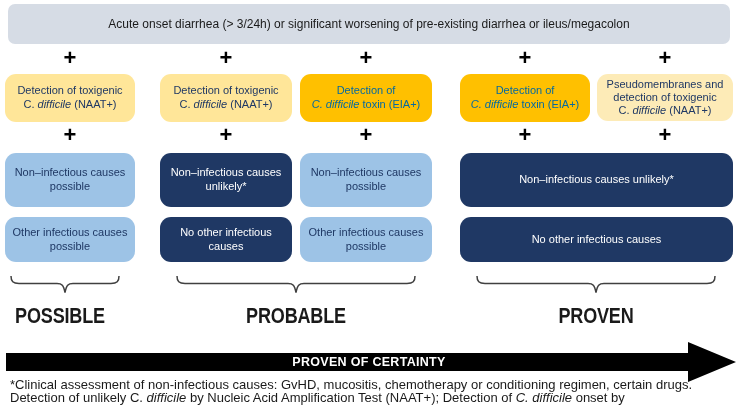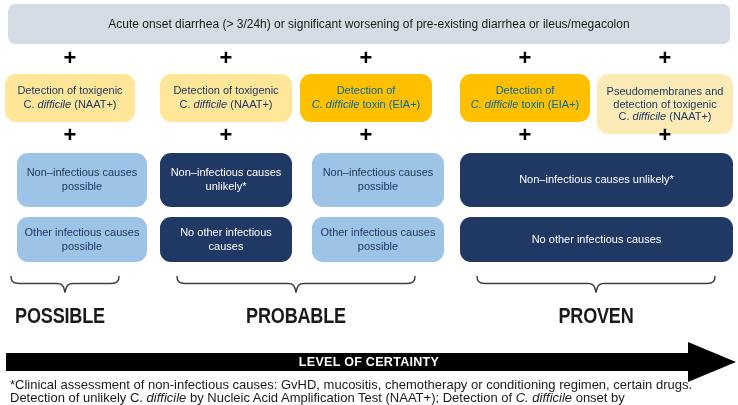--- a/index.html
+++ b/index.html
@@ -8,21 +8,21 @@
     font-family:"Liberation Sans",sans-serif;overflow:hidden;
   }
   .box{
     position:absolute;display:flex;flex-direction:column;align-items:center;
     justify-content:center;text-align:center;border-radius:11px;
     font-size:11px;line-height:1.25;padding:2px 4px;box-sizing:border-box;
   }
   .bg-yellow{background:#FFE699;color:#1F3864;}
   .bg-yellow-lt{background:#FDEBB7;color:#1F3864;}
   .bg-gold{background:#FFC000;color:#0369a1;}
-  .bg-lightblue{background:#9DC3E6;color:#1F3864;margin-left:12px;}
+  .bg-lightblue{background:#9DC3E6;color:#1F3864;}
   .bg-navy{background:#1F3864;color:#ffffff;}
   .header-box{
     position:absolute;left:8px;top:4px;width:722px;height:40px;
     background:#D6DCE5;border-radius:7px;display:flex;align-items:center;
     justify-content:center;text-align:center;font-size:12px;color:#1a1a1a;
   }
   .plus{
     position:absolute;transform:translateX(-50%);font-size:22px;
     font-weight:700;color:#000;line-height:20px;
   }
@@ -68,21 +68,21 @@
     <div><span>C. </span><span class="it">difficile</span><span> (NAAT+)</span></div>
   </div>
   <div class="box bg-gold" style="left:300px;top:74px;width:132px;height:48px;">
     <div><span>Detection of</span></div>
     <div><span class="it">C. difficile</span><span> toxin (EIA+)</span></div>
   </div>
   <div class="box bg-gold" style="left:460px;top:74px;width:130px;height:48px;">
     <div><span>Detection of</span></div>
     <div><span class="it">C. difficile</span><span> toxin (EIA+)</span></div>
   </div>
-  <div class="box bg-yellow-lt" style="left:597px;top:74px;width:136px;height:60px;line-height:1.18;">
+  <div class="box bg-yellow-lt" style="left:597px;top:74px;width:136px;height:47px;line-height:1.18;">
     <div><span>Pseudomembranes and</span></div>
     <div><span>detection of toxigenic</span></div>
     <div><span>C. </span><span class="it">difficile</span><span> (NAAT+)</span></div>
   </div>
 
   <div class="plus" style="left:70px;top:125px;">+</div>
   <div class="plus" style="left:226px;top:125px;">+</div>
   <div class="plus" style="left:366px;top:125px;">+</div>
   <div class="plus" style="left:525px;top:125px;">+</div>
   <div class="plus" style="left:665px;top:125px;">+</div>
@@ -123,20 +123,20 @@
     <path d="M1,0 C1,5.5 3,7.5 9,7.5 L112,7.5 C117,7.5 118.5,9 120,16.5 C121.5,9 123,7.5 128,7.5 L231,7.5 C237,7.5 239,5.5 239,0"></path>
   </svg>
 
   <div class="certainty-label" style="left:60px;">POSSIBLE</div>
   <div class="certainty-label" style="left:296px;">PROBABLE</div>
   <div class="certainty-label" style="left:596px;">PROVEN</div>
 
   <svg class="arrow-svg" width="738" height="44">
     <polygon points="6,13 688,13 688,2 736,22 688,42 688,31 6,31" fill="#000000"></polygon>
   </svg>
-  <div class="arrow-label">LEVEL OF CERTAINTY</div>
+  <div class="arrow-label">PROVEN OF CERTAINTY</div>
 
   <div class="footnotes">
     <div>*Clinical assessment of non-infectious causes: GvHD, mucositis, chemotherapy or conditioning regimen, certain drugs.</div>
     <div><span>Detection of unlikely C. </span><span class="it">difficile</span><span> by Nucleic Acid Amplification Test (NAAT+); Detection of </span><span class="it">C. difficile</span><span> onset by immunoenzymatic assay positive for toxin (EIA+).</span></div>
   </div>
 
 </div>
 
 </body></html>

